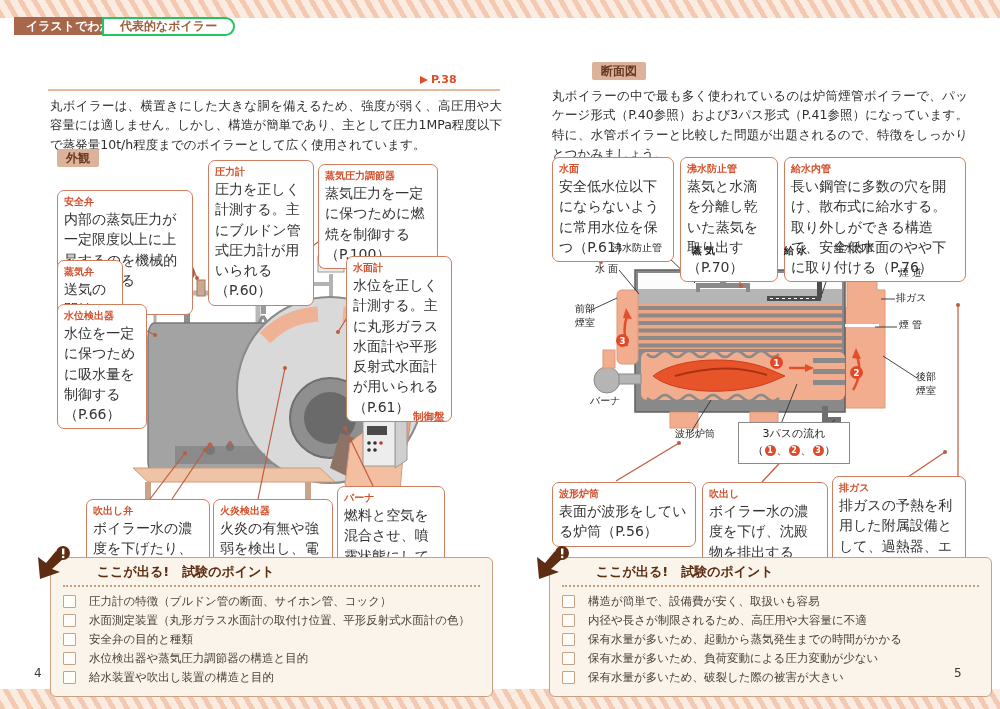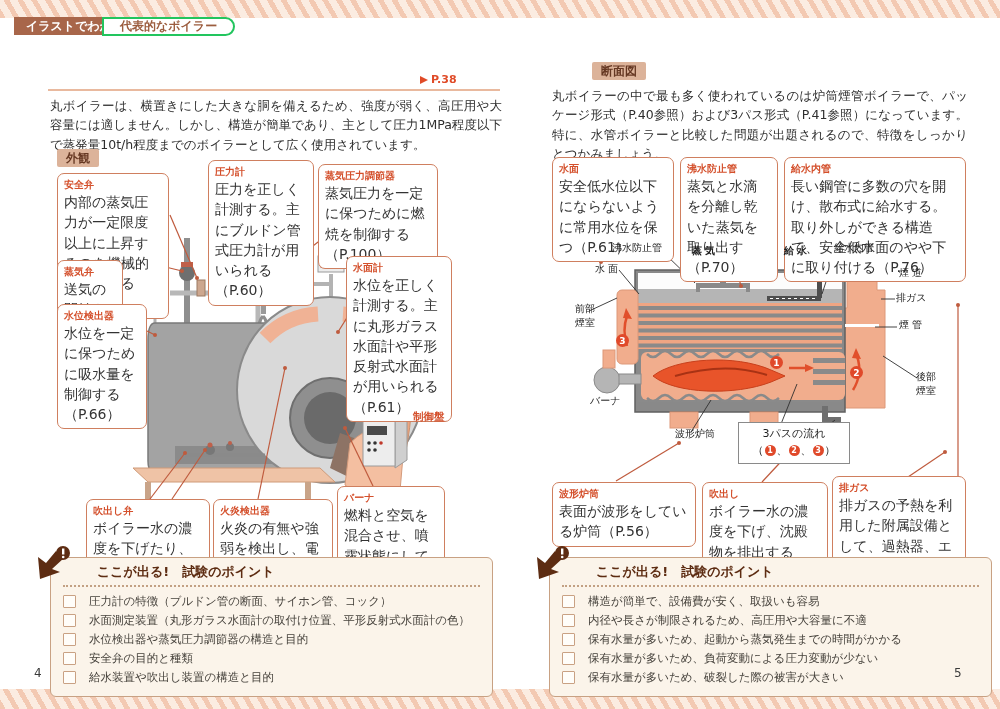--- a/index.html
+++ b/index.html
@@ -219,21 +219,21 @@
       <circle cx="601" cy="262" r="2"></circle>
         <circle cx="741" cy="286" r="2"></circle>
         <circle cx="861" cy="243" r="2"></circle>
       <circle cx="679" cy="443" r="2"></circle>
         <circle cx="790" cy="452" r="2"></circle>
         <circle cx="958" cy="305" r="2"></circle>
       <circle cx="945" cy="452" r="2"></circle>
     </g>
   </svg>
 
-  <div class="co" style="left:57px;top:173px;width:112px;">
+  <div class="co" style="left:57px;top:190px;width:136px;">
     <h4>安全弁</h4>
       <p>内部の蒸気圧力が一定限度以上に上昇するのを機械的に阻止する（P.64）</p>
     </div>
   <div class="co" style="left:208px;top:160px;width:106px;">
     <h4>圧力計</h4>
       <p>圧力を正しく計測する。主にブルドン管式圧力計が用いられる（P.60）</p>
     </div>
   <div class="co" style="left:318px;top:164px;width:120px;">
     <h4>蒸気圧力調節器</h4>
       <p>蒸気圧力を一定に保つために燃焼を制御する（P.100）</p>
@@ -278,25 +278,25 @@
     <div class="row">
         <span class="cbx"></span>
         <span>圧力計の特徴（ブルドン管の断面、サイホン管、コック）</span>
       </div>
     <div class="row">
         <span class="cbx"></span>
         <span>水面測定装置（丸形ガラス水面計の取付け位置、平形反射式水面計の色）</span>
       </div>
     <div class="row">
         <span class="cbx"></span>
+        <span>安全弁の目的と種類</span>
+      </div>
+    <div class="row">
+        <span class="cbx"></span>
         <span>水位検出器や蒸気圧力調節器の構造と目的</span>
-      </div>
-    <div class="row">
-        <span class="cbx"></span>
-        <span>安全弁の目的と種類</span>
       </div>
     <div class="row">
         <span class="cbx"></span>
         <span>給水装置や吹出し装置の構造と目的</span>
       </div>
   </div>
   <div class="pgnum" style="left:34px;top:666px;">4</div>
 
   <div class="seclabel" style="left:592px;top:62px;">断面図</div>
   <div class="intro" style="left:552px;top:86px;width:416px;">丸ボイラーの中で最も多く使われているのは炉筒煙管ボイラーで、パッケージ形式（P.40参照）および3パス形式（P.41参照）になっています。特に、水管ボイラーと比較した問題が出題されるので、特徴をしっかりとつかみましょう。</div>

